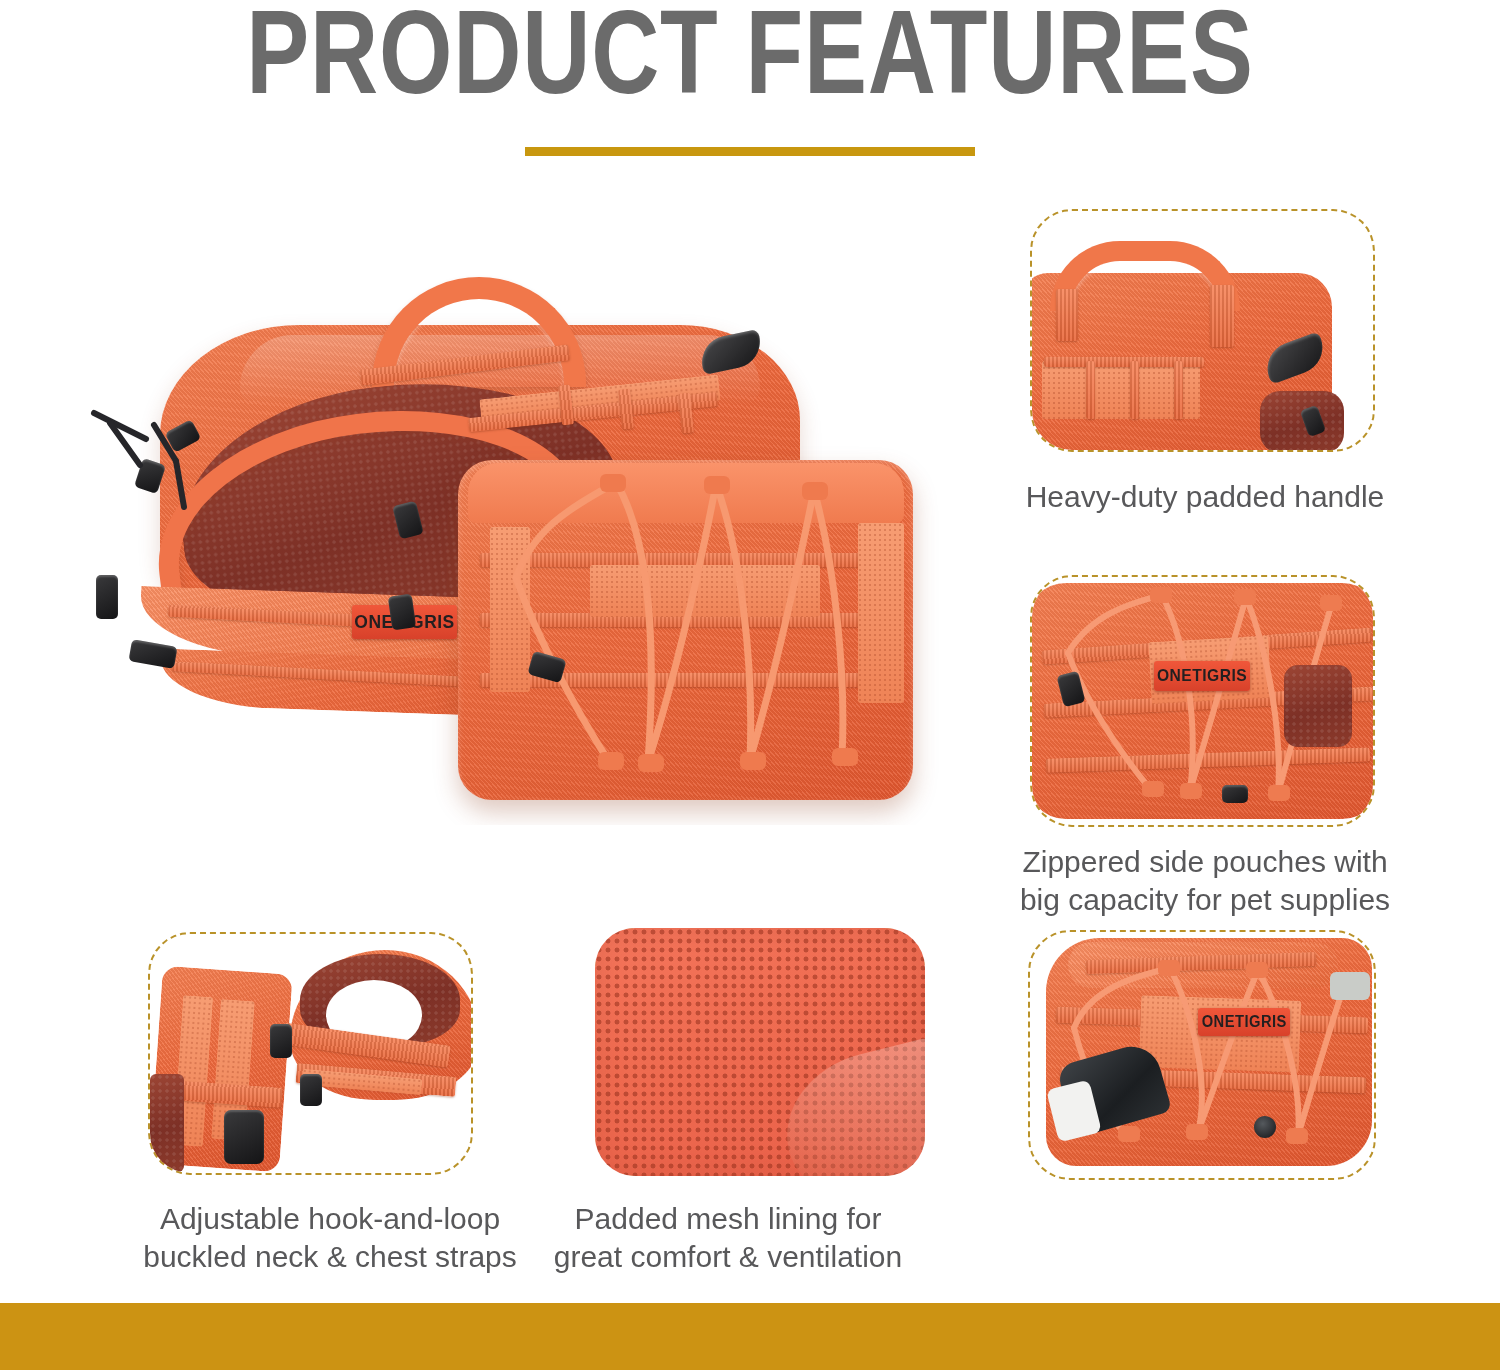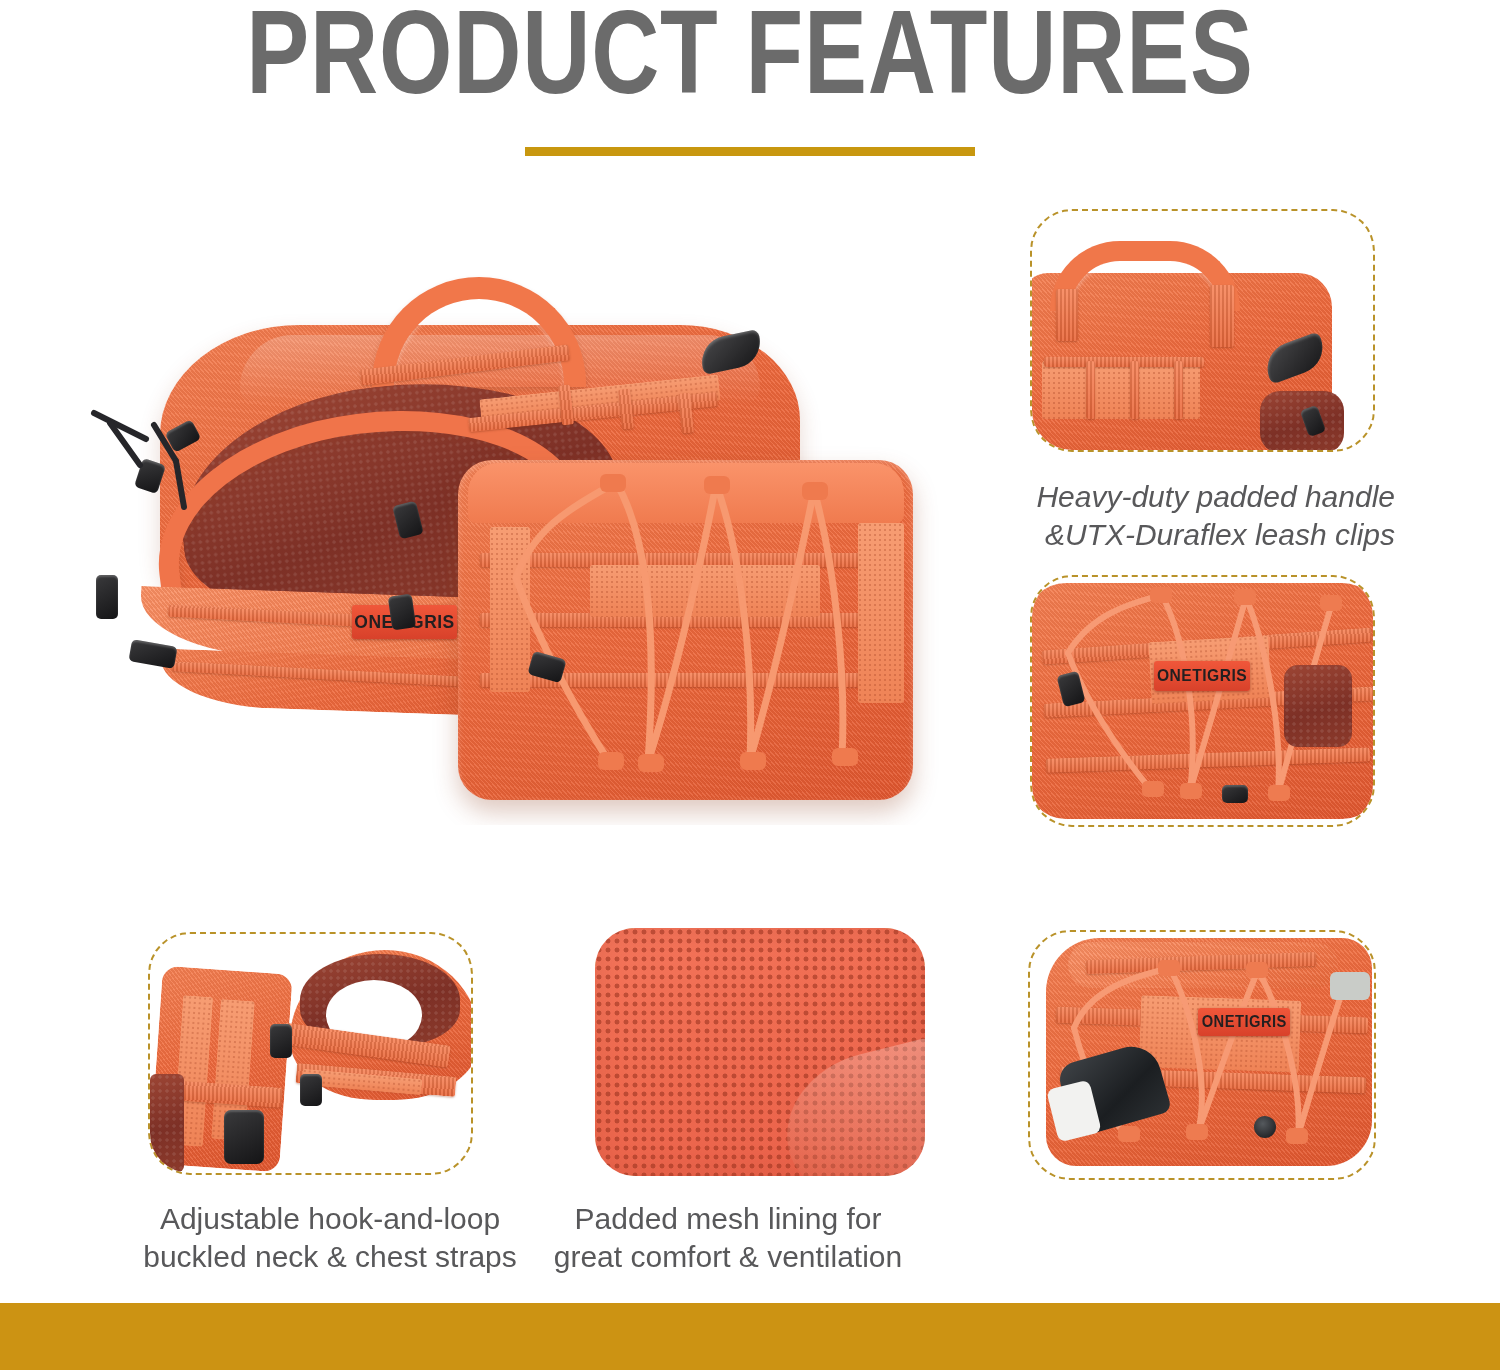--- a/index.html
+++ b/index.html
@@ -62,21 +62,21 @@
 
   .caption {
     position: absolute;
     color: #58585a;
     font-size: 30px;
     line-height: 38px;
     font-weight: 400;
     letter-spacing: 0px;
   }
   .caption.center { text-align: center; }
-  .caption.left   { text-align: right; font-style: italic; }
+  .caption.left   { text-align: center; }
 
   
   .fabric {
     background:
       repeating-linear-gradient(48deg, rgba(255,255,255,.10) 0 1px, rgba(0,0,0,.055) 1px 3px),
       linear-gradient(160deg, #f58052 0%, #ef6a3d 45%, #e2572f 100%);
   }
   .fabric-lite {
     background:
       repeating-linear-gradient(48deg, rgba(255,255,255,.13) 0 1px, rgba(0,0,0,.05) 1px 3px),
@@ -318,21 +318,20 @@
     <div class="webbing" style="left:12px;top:146px;width:160px;height:10px;"></div>
     <div class="webbing" style="left:54px;top:150px;width:9px;height:58px;"></div>
     <div class="webbing" style="left:98px;top:150px;width:9px;height:58px;"></div>
     <div class="webbing" style="left:142px;top:150px;width:9px;height:58px;"></div>
     <div class="meshdark" style="left:228px;top:180px;width:84px;height:62px;border-radius:20px;"></div>
     <div class="clip" style="left:232px;top:130px;transform:rotate(-20deg);"></div>
     <div class="cordlock" style="left:272px;top:196px;width:18px;height:28px;transform:rotate(-20deg);"></div>
   </div>
   <div class="caption left" id="p1-cap">
     <div>Heavy-duty padded handle</div>
-    <div>&amp;UTX-Duraflex leash clips</div>
   </div>
 
   <div class="frame" id="p2-frame"></div>
   <div class="photo" id="p2-photo">
     <div class="fabric" style="position:absolute;left:-6px;top:6px;width:356px;height:236px;border-radius:40px;"></div>
     <div class="webbing" style="left:10px;top:62px;width:330px;height:14px;transform:rotate(-4deg);"></div>
     <div class="webbing" style="left:12px;top:118px;width:330px;height:14px;transform:rotate(-3deg);"></div>
     <div class="webbing" style="left:14px;top:176px;width:324px;height:14px;transform:rotate(-2deg);"></div>
     <div class="velcro" style="left:118px;top:62px;width:120px;height:62px;transform:rotate(-3deg);"></div>
     <svg style="position:absolute;left:0;top:0;width:341px;height:248px;" viewBox="0 0 341 248">
@@ -352,20 +351,24 @@
         <rect x="148" y="206" width="22" height="16" rx="5"></rect>
         <rect x="236" y="208" width="22" height="16" rx="5"></rect>
       </g>
     </svg>
     <div class="meshdark" style="left:252px;top:88px;width:68px;height:82px;border-radius:14px;"></div>
     <div class="patch" style="left:122px;top:84px;width:96px;height:30px;">
       <span style="font-size:17px;">ONETIGRIS</span>
     </div>
     <div class="cordlock" style="left:28px;top:96px;width:22px;height:32px;transform:rotate(-14deg);"></div>
     <div class="cordlock" style="left:190px;top:208px;width:26px;height:18px;"></div>
+  </div>
+  <div class="caption left" id="p2-cap">
+    <div>Zippered side pouches with</div>
+    <div>big capacity for pet supplies</div>
   </div>
 
   <div class="frame" id="p3-frame"></div>
   <div class="photo" id="p3-photo">
     <div class="fabric" style="position:absolute;left:6px;top:36px;width:130px;height:198px;border-radius:16px;transform:rotate(4deg);"></div>
     <div class="velcro" style="left:28px;top:62px;width:30px;height:150px;transform:rotate(4deg);"></div>
     <div class="velcro" style="left:66px;top:66px;width:34px;height:140px;transform:rotate(4deg);"></div>
     <div class="webbing" style="left:22px;top:150px;width:110px;height:20px;transform:rotate(4deg);"></div>
     <div class="meshdark" style="left:0;top:140px;width:34px;height:98px;border-radius:6px;"></div>
     <div class="cordlock" style="left:74px;top:176px;width:40px;height:54px;border-radius:7px;"></div>

